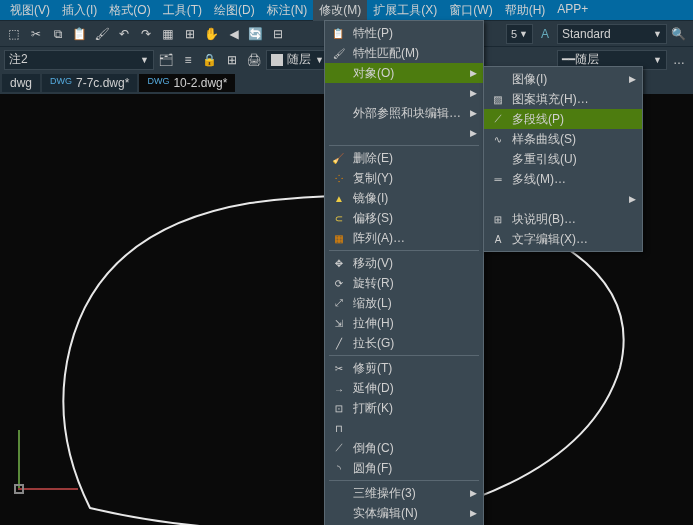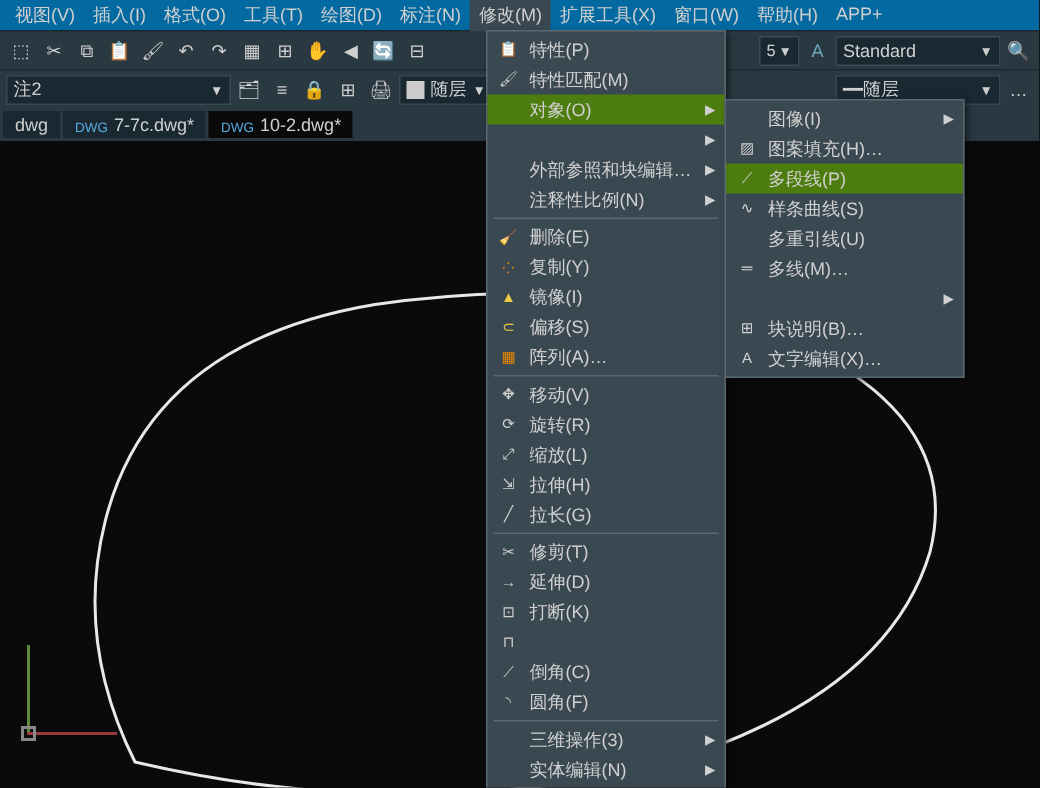--- a/index.html
+++ b/index.html
@@ -5,21 +5,21 @@
 *{margin:0;padding:0;box-sizing:border-box;font-family:"Microsoft YaHei",sans-serif;font-size:12px;color:#d0d0d0;user-select:none}
 body{background:#0a0a0a;width:693px;height:525px;overflow:hidden;position:relative}
 .menubar{background:#0369a1;height:20px;display:flex;align-items:flex-start;padding-left:4px}
 .menubar span{padding:2px 6px;cursor:pointer}
 .menubar span.active{background:#3a4852}
 .toolbar{background:#2a3842;height:26px;display:flex;align-items:center;padding:0 4px;gap:2px;border-top:1px solid #1a2832}
 .tb-btn{width:20px;height:20px;display:flex;align-items:center;justify-content:center;border:1px solid transparent}
 .combo{background:#1a2832;border:1px solid #3a4852;height:20px;display:flex;align-items:center;padding:0 4px;font-size:11px}
 .combo.wide{min-width:110px}
 .tabbar{background:#2a3842;height:22px;display:flex;align-items:center;gap:2px;padding-left:2px}
-.tab{background:#1a2832;padding:2px 8px;font-size:11px;color:#aaa;display:flex;align-items:flex-end;gap:4px}
+.tab{background:#1a2832;padding:2px 8px;font-size:11px;color:#aaa;display:flex;align-items:flex-start;gap:4px}
 .tab.active{background:#0a0a0a;color:#d0d0d0}
 .axis-y{position:absolute;left:18px;top:430px;width:2px;height:60px;background:#5a8a3a}
 .axis-x{position:absolute;left:18px;top:488px;width:60px;height:2px;background:#9a3a3a}
 .axis-box{position:absolute;left:14px;top:484px;width:10px;height:10px;border:2px solid #888}
 svg.shape{position:absolute;top:68px;left:0}
 .menu{position:absolute;background:#3a4852;border:1px solid #5a6872;box-shadow:2px 2px 4px rgba(0,0,0,.5);min-width:160px;padding:2px 0}
 .menu-item{display:flex;align-items:center;height:20px;padding:0 18px 0 6px;white-space:nowrap;gap:6px;position:relative}
 .menu-item.hl{background:#4d7c0f;color:#fff}
 .menu-item .ico{width:16px;height:16px;display:flex;align-items:center;justify-content:center;font-size:10px}
 .menu-item .lbl{flex:1}
@@ -131,21 +131,20 @@
       <span class="ico"></span>
       <span class="arrow">▶</span>
     </div>
   <div class="menu-item">
       <span class="ico"></span>
       <span class="lbl">外部参照和块编辑…</span>
       <span class="arrow">▶</span>
     </div>
   <div class="menu-item">
       <span class="ico"></span>
-      <span class="lbl">注释性比例(N)</span>
       <span class="arrow">▶</span>
     </div>
   <div class="menu-sep"></div>
   <div class="menu-item">
       <span class="ico">🧹</span>
       <span class="lbl">删除(E)</span>
     </div>
   <div class="menu-item">
       <span class="ico" style="color:#e80">⁘</span>
       <span class="lbl">复制(Y)</span>

